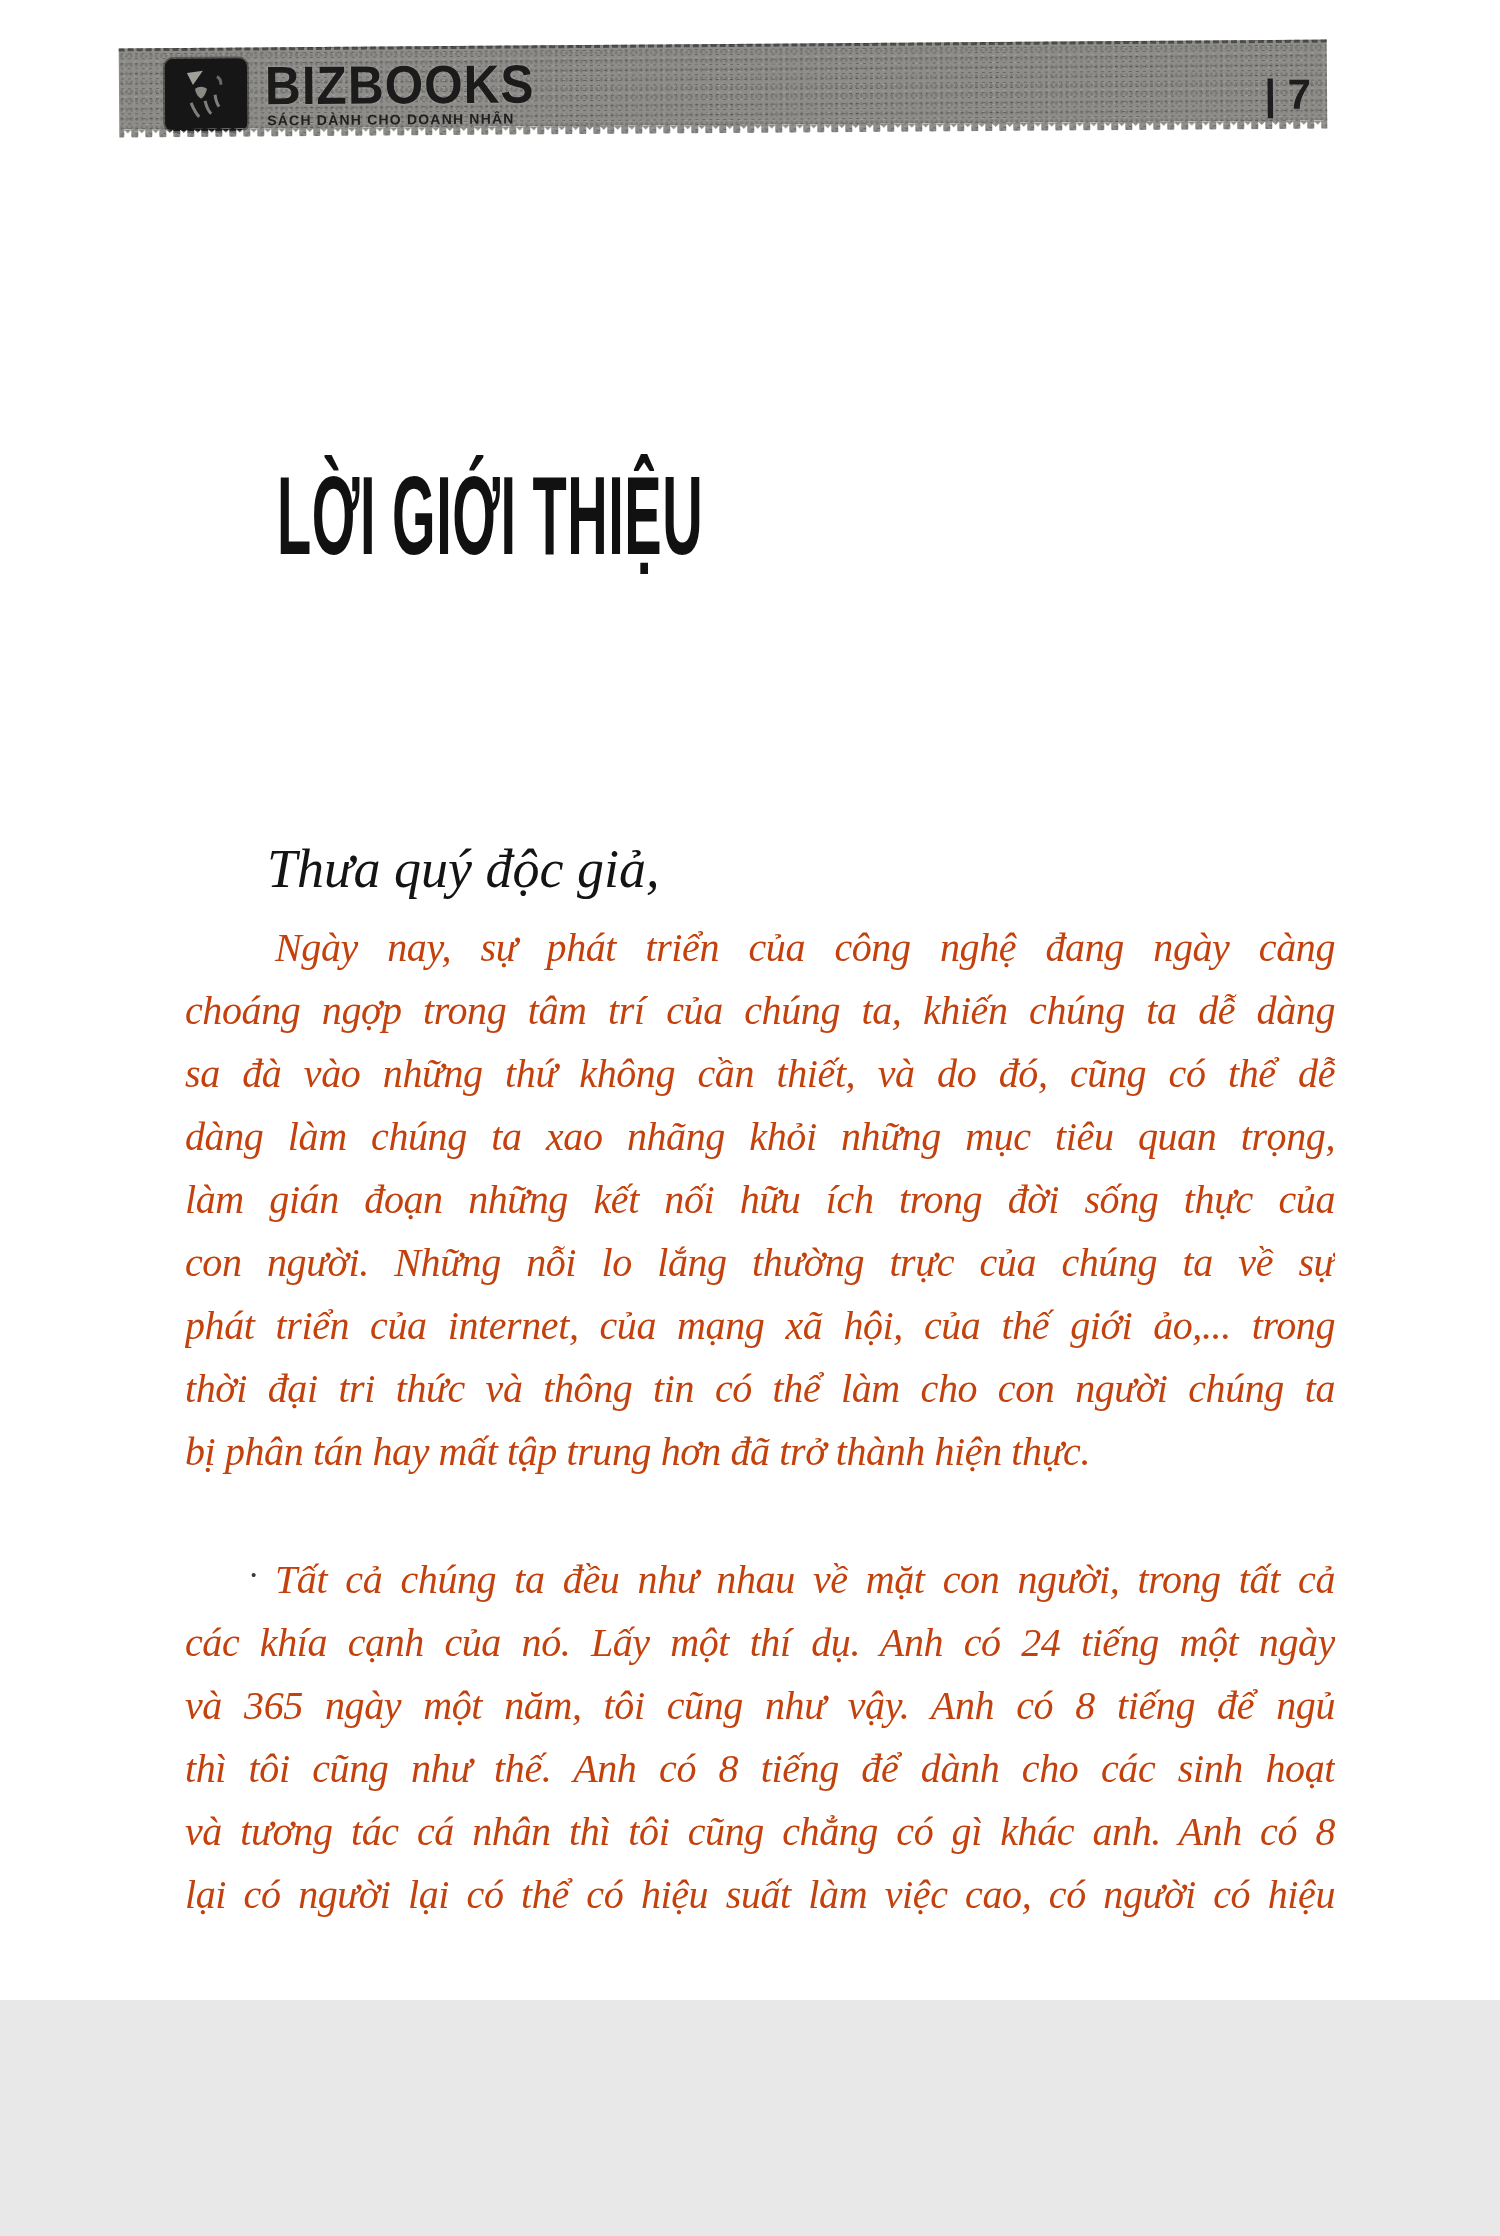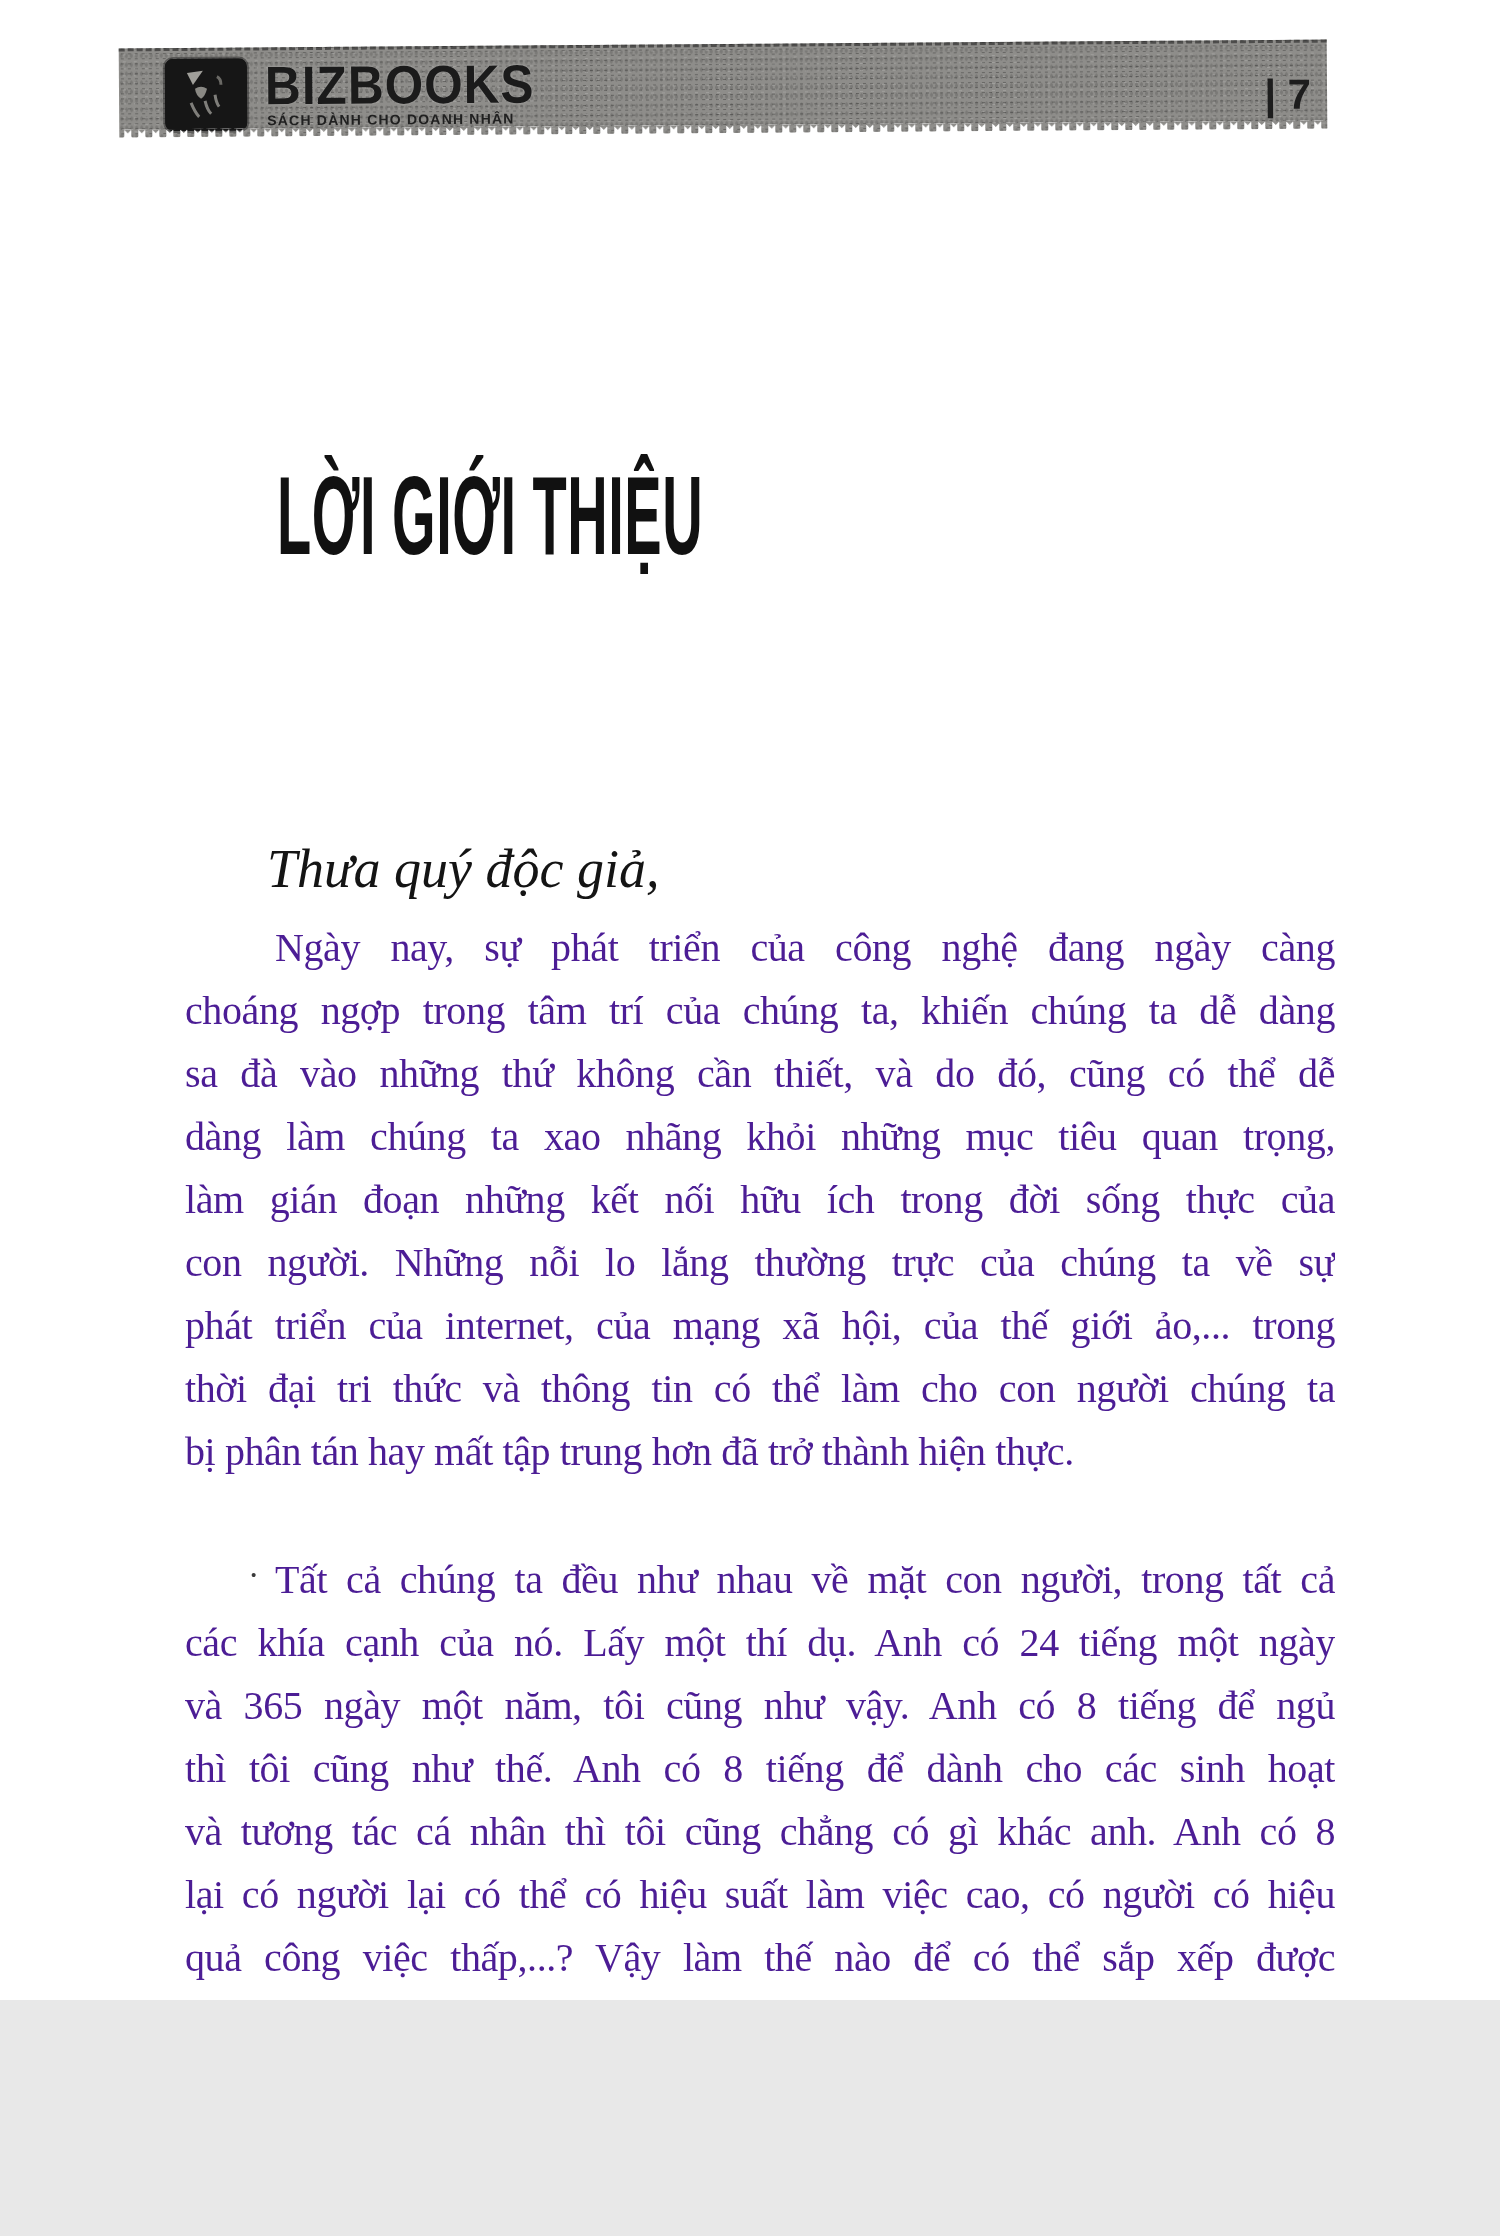--- a/index.html
+++ b/index.html
@@ -91,25 +91,26 @@
   .paragraph{
     position:absolute; left:185px;
     width:1150px;
   }
   #para-1{ top:916px; }
   #para-2{ top:1548px; }
   .line{
     height:63px; line-height:63px;
     font-size:40px;
     letter-spacing:-0.4px;
-    color:#4c1d95;
+    color:#c2410c;
     text-align:justify;
     text-align-last:justify;
     overflow:hidden;
     white-space:normal;
+    font-style:italic;
   }
   .line:first-child{ text-indent:90px; }
   .line.last-left{ text-align-last:left; }
   #stray-dot{
     position:absolute; left:248px; top:1556px;
     font-size:34px; color:#3a3a3a;
   }
 </style>
 </head>
 <body>
@@ -150,16 +151,15 @@
 
   <span id="stray-dot">·</span>
 
   <div id="para-2" class="paragraph">
       <div class="line">Tất cả chúng ta đều như nhau về mặt con người, trong tất cả</div>
       <div class="line">các khía cạnh của nó. Lấy một thí dụ. Anh có 24 tiếng một ngày</div>
       <div class="line">và 365 ngày một năm, tôi cũng như vậy. Anh có 8 tiếng để ngủ</div>
       <div class="line">thì tôi cũng như thế. Anh có 8 tiếng để dành cho các sinh hoạt</div>
       <div class="line">và tương tác cá nhân thì tôi cũng chẳng có gì khác anh. Anh có 8</div>
       <div class="line">lại có người lại có thể có hiệu suất làm việc cao, có người có hiệu</div>
-      <div class="line">quả công việc thấp,...? Vậy làm thế nào để có thể sắp xếp được</div>
     </div>
 
 </div>
 
 </body></html>

